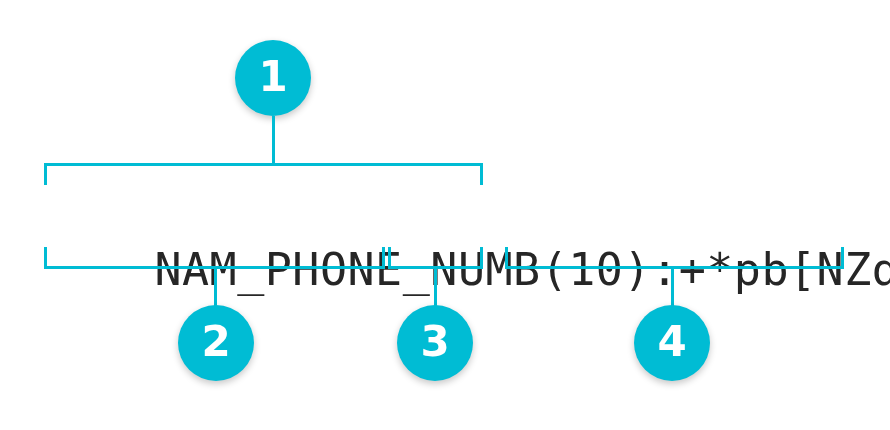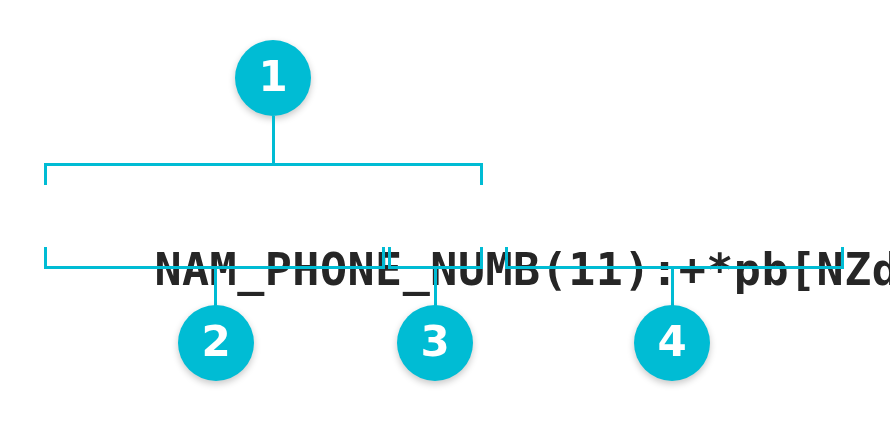--- a/index.html
+++ b/index.html
@@ -22,21 +22,21 @@
     left: 44px;
     top: 186px;
     height: 56px;
     line-height: 56px;
     white-space: pre;
     font-family: "DejaVu Sans Mono", monospace;
     font-size: 45px;
     letter-spacing: 0.5px;
     color: #262626;
   }
-  .code-line span { white-space: pre; font-weight: bold; }
+  .code-line span { white-space: pre; }
 
   
   .bracket {
     position: absolute;
     box-sizing: border-box;
     border: 3px solid #00bcd4;
   }
   
   .bracket.down {
     border-top-width: 3px;
@@ -84,21 +84,21 @@
 
 <div id="canvas">
 
   <div class="marker" style="left:235px; top:40px;">
     <span>1</span>
   </div>
   <div class="stem" style="left:272px; top:116px; height:48px;"></div>
   <div class="bracket down" style="left:44px; top:163px; width:439px; height:22px;"></div>
 
   <div class="code-line">
-    <span>NAM_PHONE_NUMB</span><span>(11)</span><span>:</span><span>+*pb[NZdc95tLB</span>
+    <span>NAM_PHONE_NUMB</span><span>(10)</span><span>:</span><span>+*pb[NZdc95tLB</span>
   </div>
 
   <div class="bracket up" style="left:44px; top:247px; width:341px; height:22px;"></div>
   <div class="stem" style="left:214px; top:268px; height:40px;"></div>
   <div class="marker" style="left:178px; top:305px;">
     <span>2</span>
   </div>
 
   <div class="bracket up" style="left:388px; top:247px; width:95px; height:22px;"></div>
   <div class="stem" style="left:434px; top:268px; height:40px;"></div>

